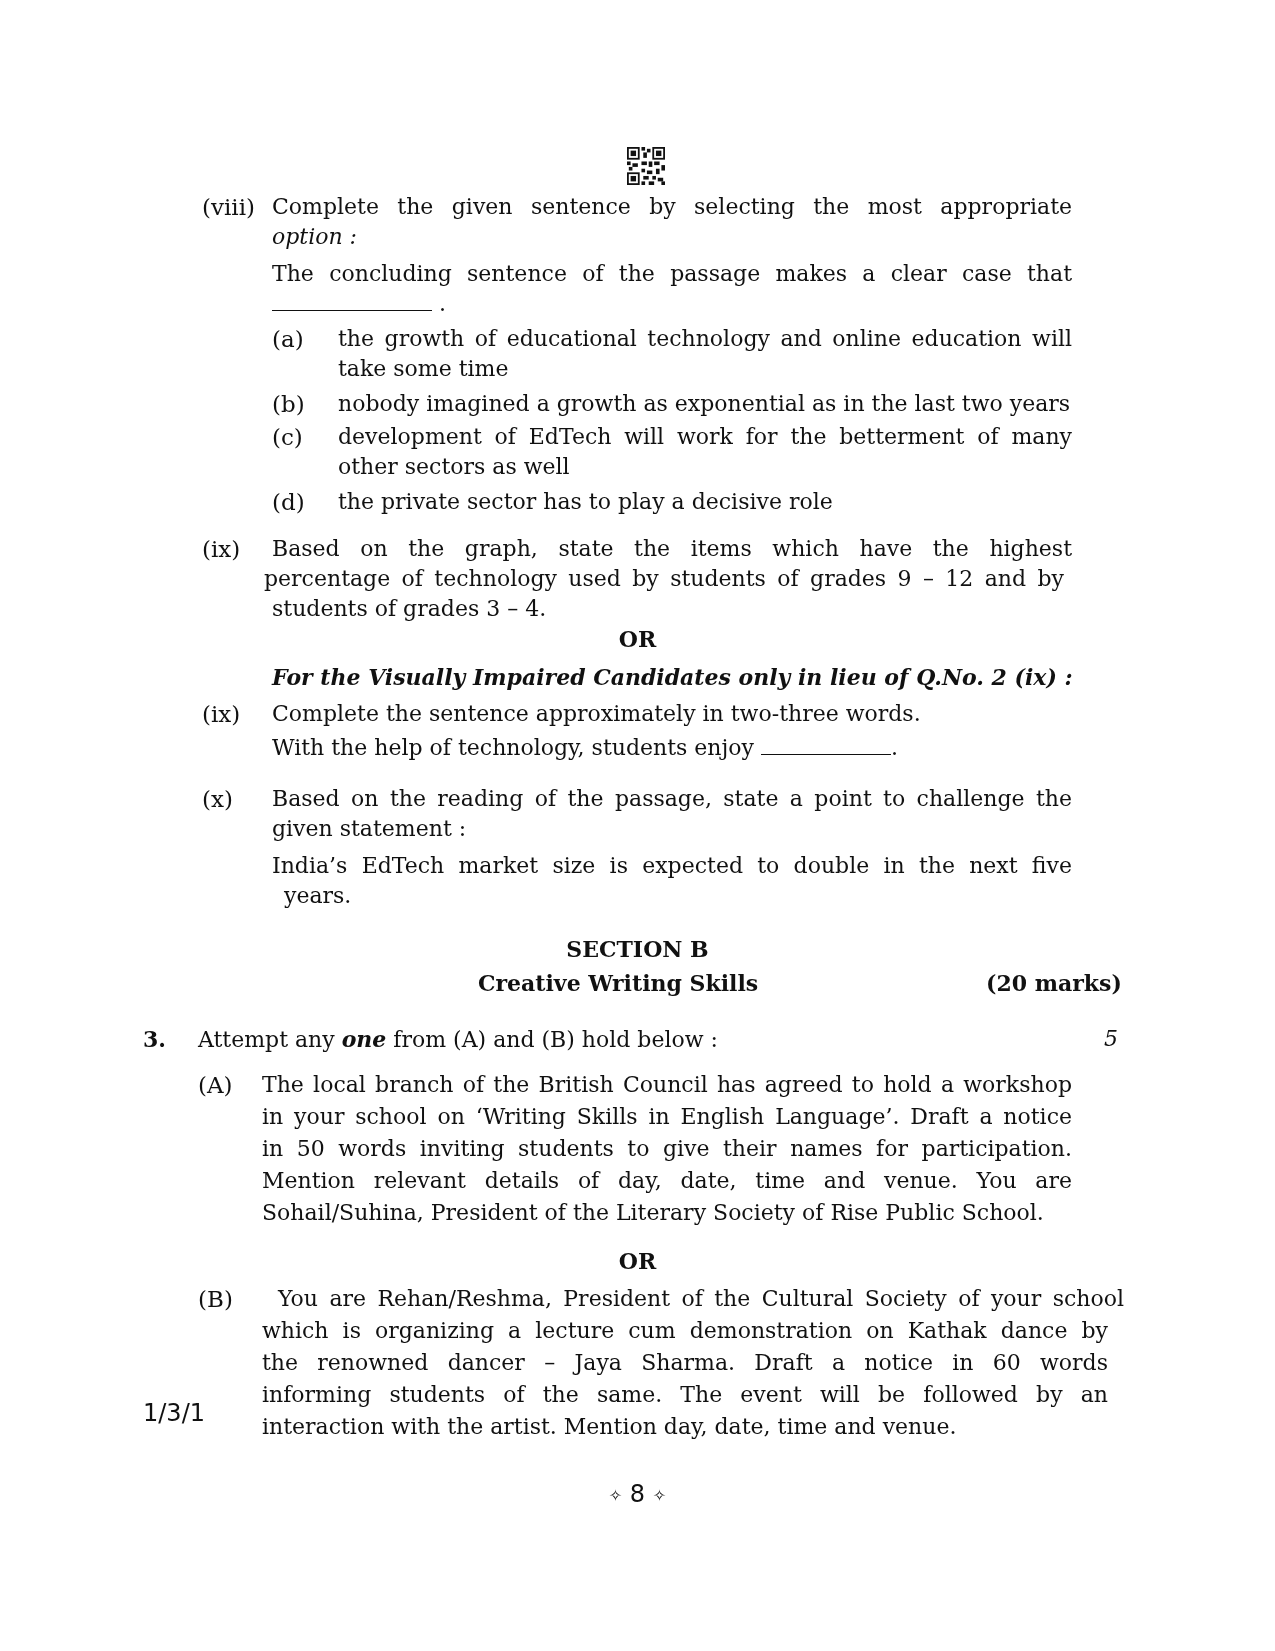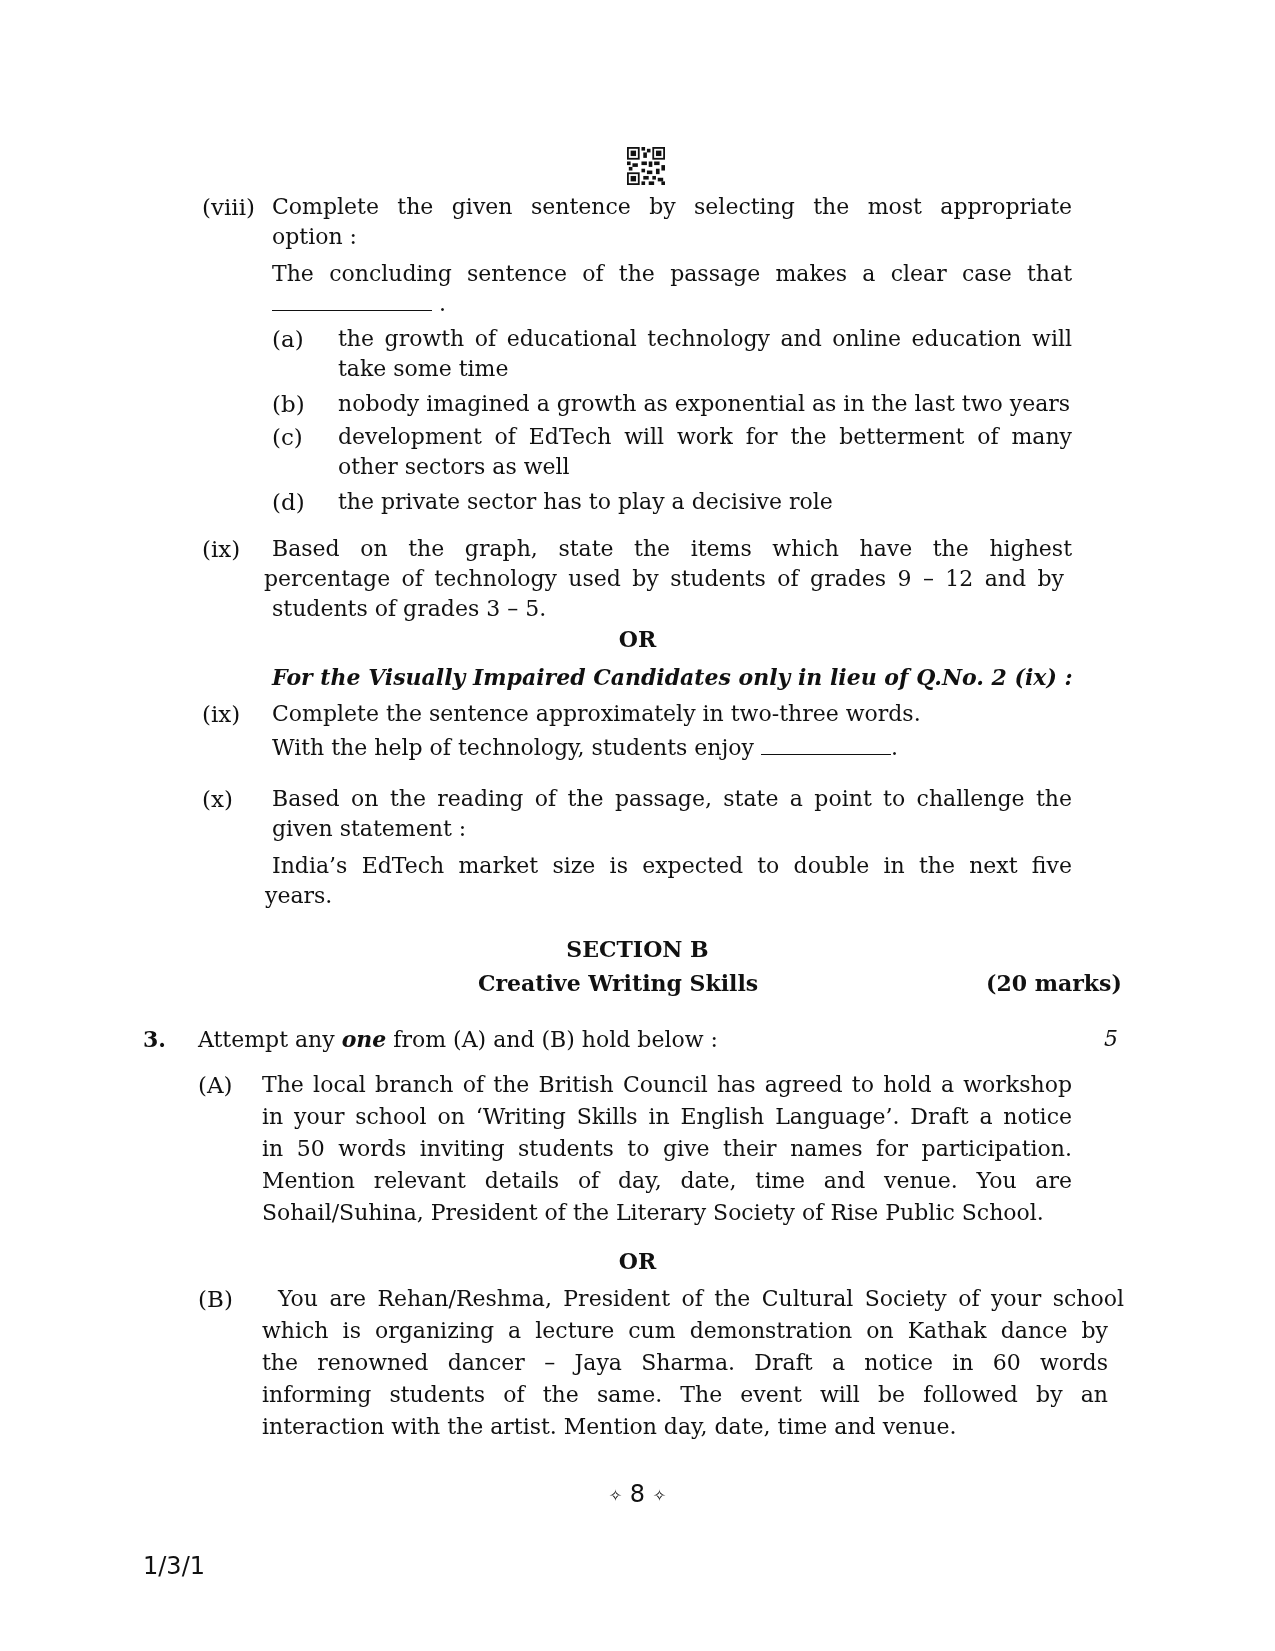--- a/index.html
+++ b/index.html
@@ -53,21 +53,21 @@
       <rect x="14" y="16" width="2" height="2"></rect>
     <rect x="17" y="17" width="3" height="2"></rect>
       <rect x="8" y="19" width="2" height="2"></rect>
       <rect x="12" y="19" width="3" height="2"></rect>
     <rect x="19" y="19" width="2" height="2"></rect>
   </g>
 </svg>
 
 <div class="abs label" style="left:202px; top:192px;">(viii)</div>
 <div class="abs txt just" style="left:272px; top:192px; width:800px;">Complete the given sentence by selecting the most appropriate</div>
-<div class="abs txt" style="left:272px; top:222px;">option :</div>
+<div class="abs txt" style="left:272px; top:222px;font-style:italic;">option :</div>
 <div class="abs txt just" style="left:272px; top:259px; width:800px;">The concluding sentence of the passage makes a clear case that</div>
 <div class="abs txt" style="left:272px; top:289px;">
   <span class="blank" style="width:160px;"></span>
   <span>.</span>
 </div>
 
 <div class="abs label" style="left:272px; top:324px;">(a)</div>
 <div class="abs txt just" style="left:338px; top:324px; width:734px;">the growth of educational technology and online education will</div>
 <div class="abs txt" style="left:338px; top:354px;">take some time</div>
 
@@ -77,37 +77,37 @@
 <div class="abs label" style="left:272px; top:422px;">(c)</div>
 <div class="abs txt just" style="left:338px; top:422px; width:734px;">development of EdTech will work for the betterment of many</div>
 <div class="abs txt" style="left:338px; top:452px;">other sectors as well</div>
 
 <div class="abs label" style="left:272px; top:487px;">(d)</div>
 <div class="abs txt" style="left:338px; top:487px;">the private sector has to play a decisive role</div>
 
 <div class="abs label" style="left:202px; top:534px;">(ix)</div>
 <div class="abs txt just" style="left:272px; top:534px; width:800px;">Based on the graph, state the items which have the highest</div>
 <div class="abs txt just" style="left:264px; top:564px; width:800px;">percentage of technology used by students of grades 9 – 12 and by</div>
-<div class="abs txt" style="left:272px; top:594px;">students of grades 3 – 5.</div>
+<div class="abs txt" style="left:272px; top:594px;">students of grades 3 – 4.</div>
 
 <div class="abs txt bold center" style="left:0; width:1275px; top:624px;">OR</div>
 <div class="abs txt bold italic" style="left:272px; top:662px;">For the Visually Impaired Candidates only in lieu of Q.No. 2 (ix) :</div>
 
 <div class="abs label" style="left:202px; top:699px;">(ix)</div>
 <div class="abs txt" style="left:272px; top:699px;">Complete the sentence approximately in two-three words.</div>
 <div class="abs txt" style="left:272px; top:733px;">
   <span>With the help of technology, students enjoy</span>
   <span class="blank" style="width:130px;"></span><span>.</span>
 </div>
 
 <div class="abs label" style="left:202px; top:784px;">(x)</div>
 <div class="abs txt just" style="left:272px; top:784px; width:800px;">Based on the reading of the passage, state a point to challenge the</div>
 <div class="abs txt" style="left:272px; top:814px;">given statement :</div>
 <div class="abs txt just" style="left:272px; top:851px; width:800px;">India’s EdTech market size is expected to double in the next five</div>
-<div class="abs txt" style="left:265px; top:881px;">years.</div>
+<div class="abs txt" style="left:284px; top:881px;">years.</div>
 
 <div class="abs txt bold center" style="left:0; width:1275px; top:934px;">SECTION B</div>
 <div class="abs txt bold" style="left:478px; top:968px;">Creative Writing Skills</div>
 <div class="abs txt bold" style="left:986px; top:968px;">(20 marks)</div>
 
 <div class="abs txt bold" style="left:143px; top:1024px;">3.</div>
 <div class="abs txt" style="left:198px; top:1024px;">
   <span>Attempt any </span><span class="bold italic">one</span><span> from (A) and (B) hold below :</span>
 </div>
 <div class="abs txt italic" style="left:1104px; top:1024px;">5</div>
@@ -121,18 +121,18 @@
 
 <div class="abs txt bold center" style="left:0; width:1275px; top:1246px;">OR</div>
 
 <div class="abs label" style="left:198px; top:1284px;">(B)</div>
 <div class="abs txt just" style="left:262px; top:1284px; width:846px;margin-left:16px;">You are Rehan/Reshma, President of the Cultural Society of your school</div>
 <div class="abs txt just" style="left:262px; top:1316px; width:846px;">which is organizing a lecture cum demonstration on Kathak dance by</div>
 <div class="abs txt just" style="left:262px; top:1348px; width:846px;">the renowned dancer – Jaya Sharma. Draft a notice in 60 words</div>
 <div class="abs txt just" style="left:262px; top:1380px; width:846px;">informing students of the same. The event will be followed by an</div>
 <div class="abs txt" style="left:262px; top:1412px;">interaction with the artist. Mention day, date, time and venue.</div>
 
-<div class="abs footer" style="left:143px; top:1552px;">1/3/1</div>
+<div class="abs footer" style="left:143px; top:1399px;">1/3/1</div>
 <div class="abs footer center" style="left:0; width:1275px; top:1480px;">
   <span style="font-size:16px; vertical-align:middle;">✧</span>
   <span>8</span>
   <span style="font-size:16px; vertical-align:middle;">✧</span>
 </div>
 
 </body></html>

